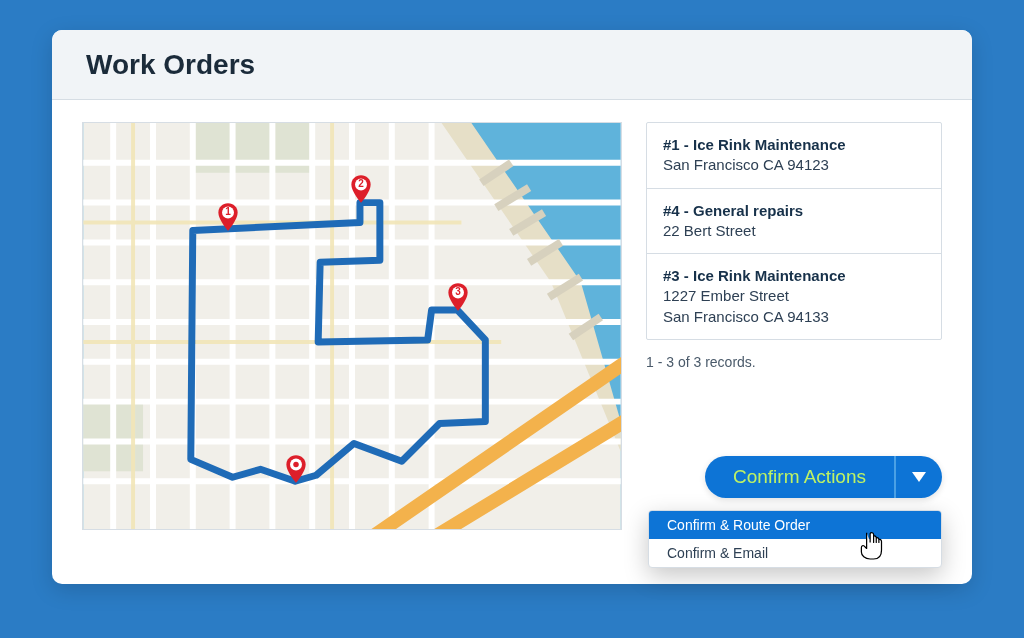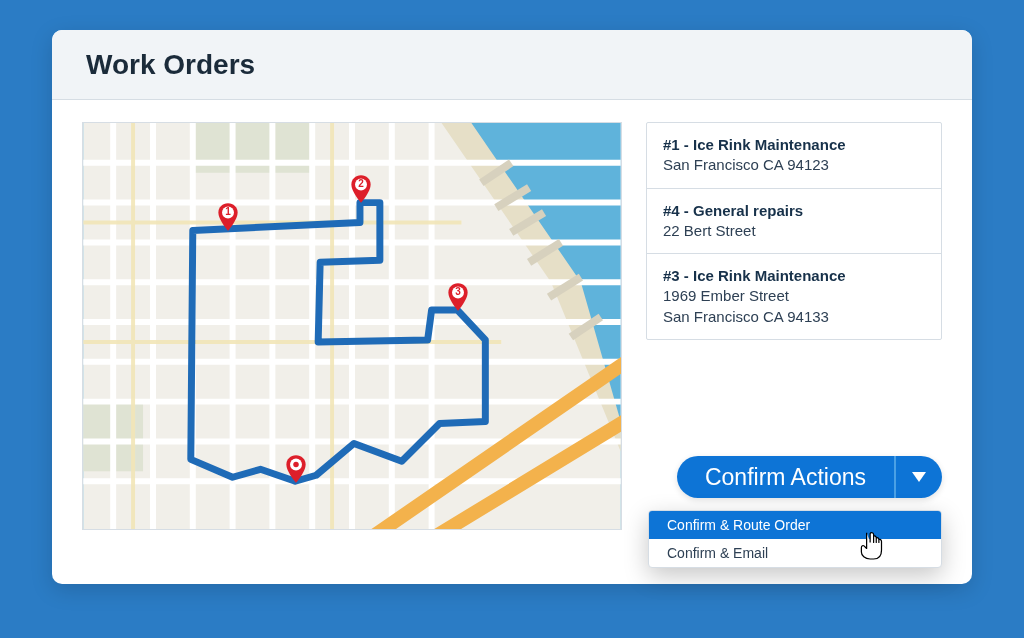--- a/index.html
+++ b/index.html
@@ -117,24 +117,24 @@
   }
   .split-button {
     display: inline-flex;
     height: 42px;
     border-radius: 22px;
     overflow: hidden;
     box-shadow: 0 2px 6px rgba(0,0,0,.12);
   }
   .btn-main {
     background: var(--accent-blue);
-    color: #ffffff;
+    color: #bef264;
     display: flex; align-items: center;
     padding: 13px 28px;
-    font-size: 23px;
+    font-size: 19px;
     font-weight: 500;
     cursor: pointer;
   }
   .btn-caret {
     background: var(--accent-blue);
     color: #fff;
     width: 48px;
     display: flex; align-items: center; justify-content: center;
     border-left: 2px solid #4aa0e5;
     cursor: pointer;
@@ -278,24 +278,25 @@
         <div class="order-item">
           <div class="order-title">#1 - Ice Rink Maintenance</div>
           <div class="order-line">San Francisco CA 94123</div>
         </div>
         <div class="order-item">
           <div class="order-title">#4 - General repairs</div>
           <div class="order-line">22 Bert Street</div>
         </div>
         <div class="order-item">
           <div class="order-title">#3 - Ice Rink Maintenance</div>
-          <div class="order-line">1969 Ember Street</div>
+          <div class="order-line">1227 Ember Street</div>
           <div class="order-line">San Francisco CA 94133</div>
         </div>
       </div>
+      <div class="records-count">1 - 3 of 3 records.</div>
     </div>
 
   </div>
 
   <div class="actions-area">
     <div class="split-button">
       <div class="btn-main">
         <span>Confirm Actions</span>
       </div>
       <div class="btn-caret">

